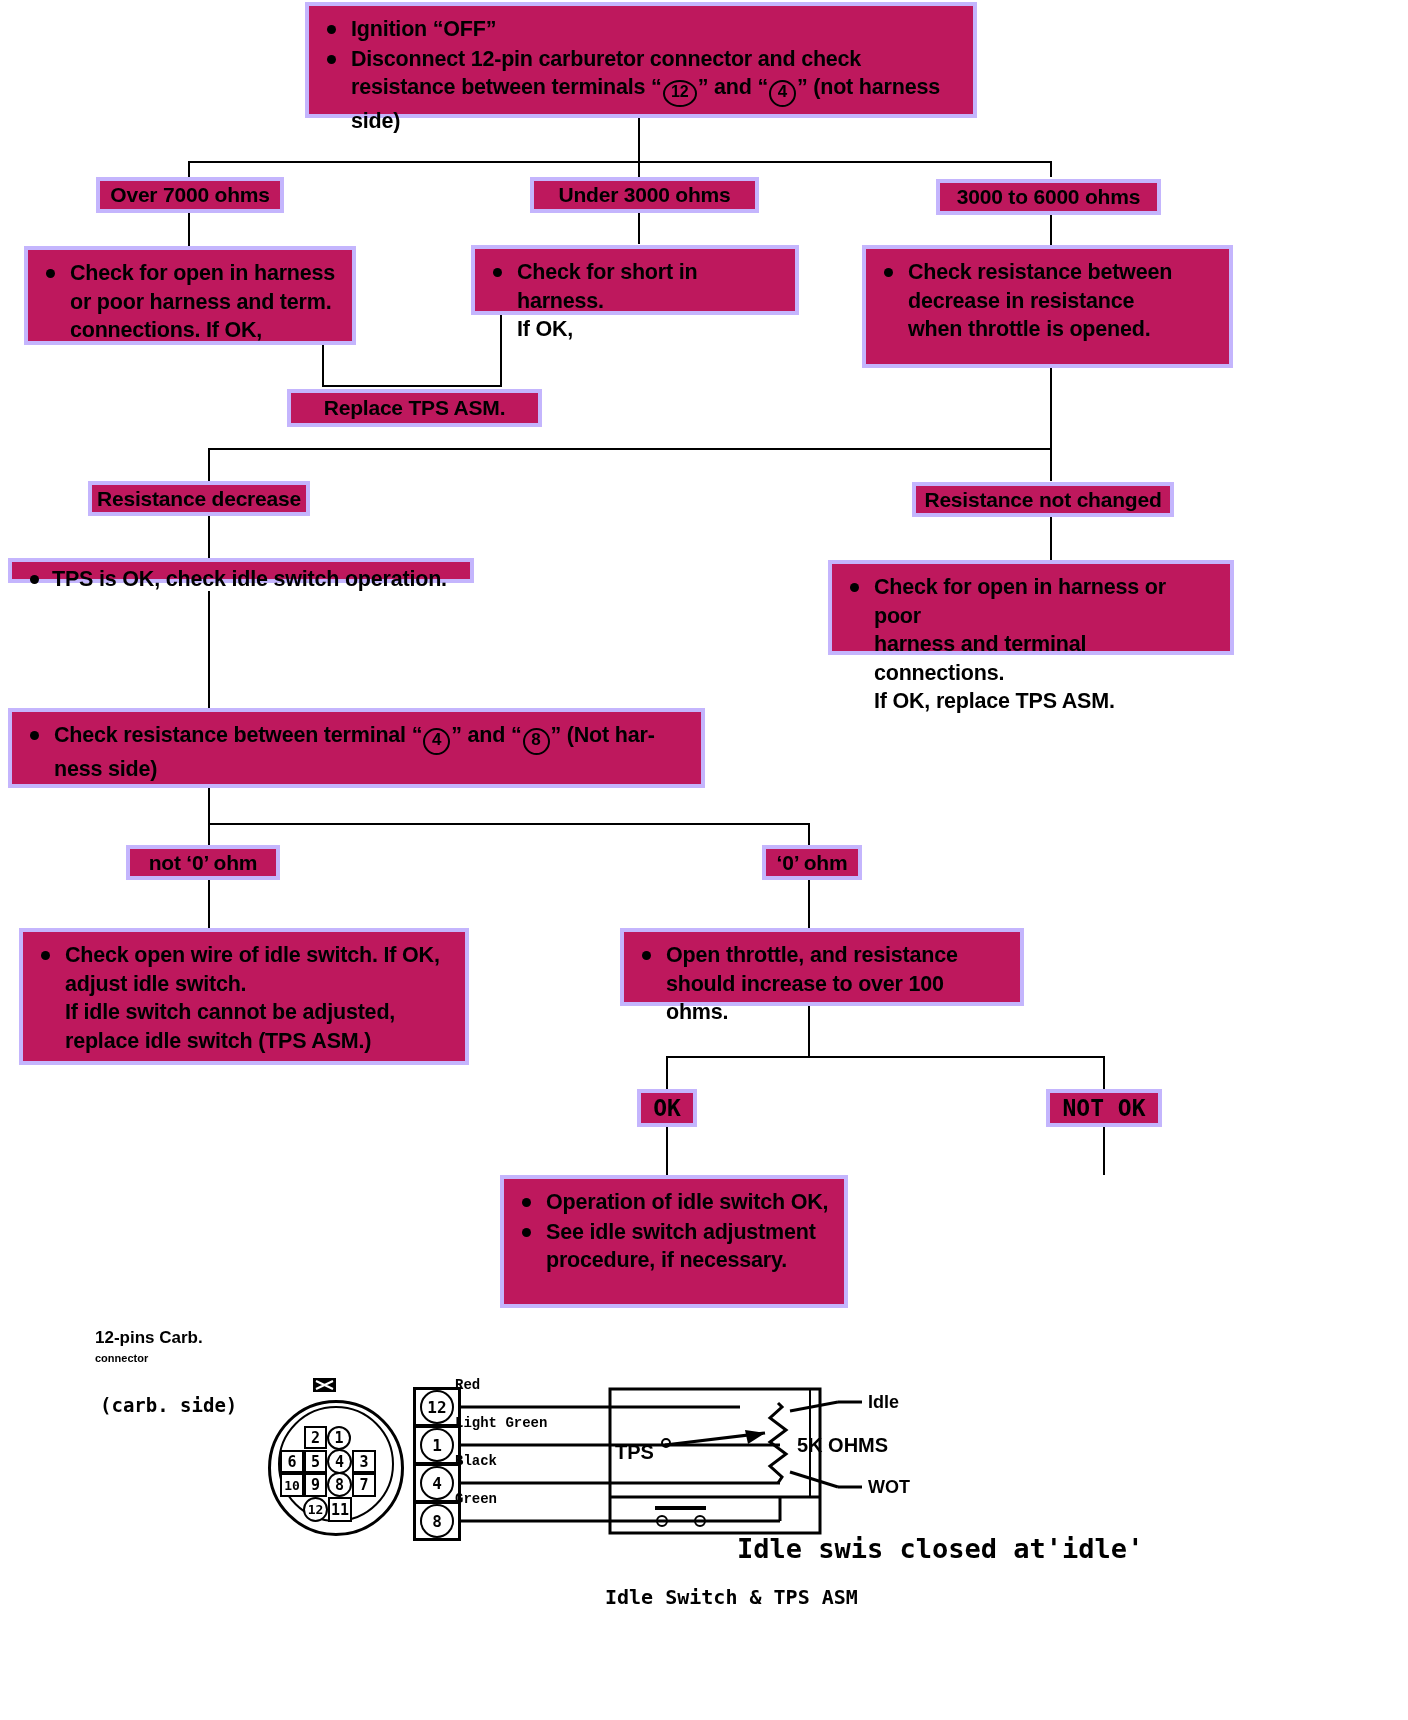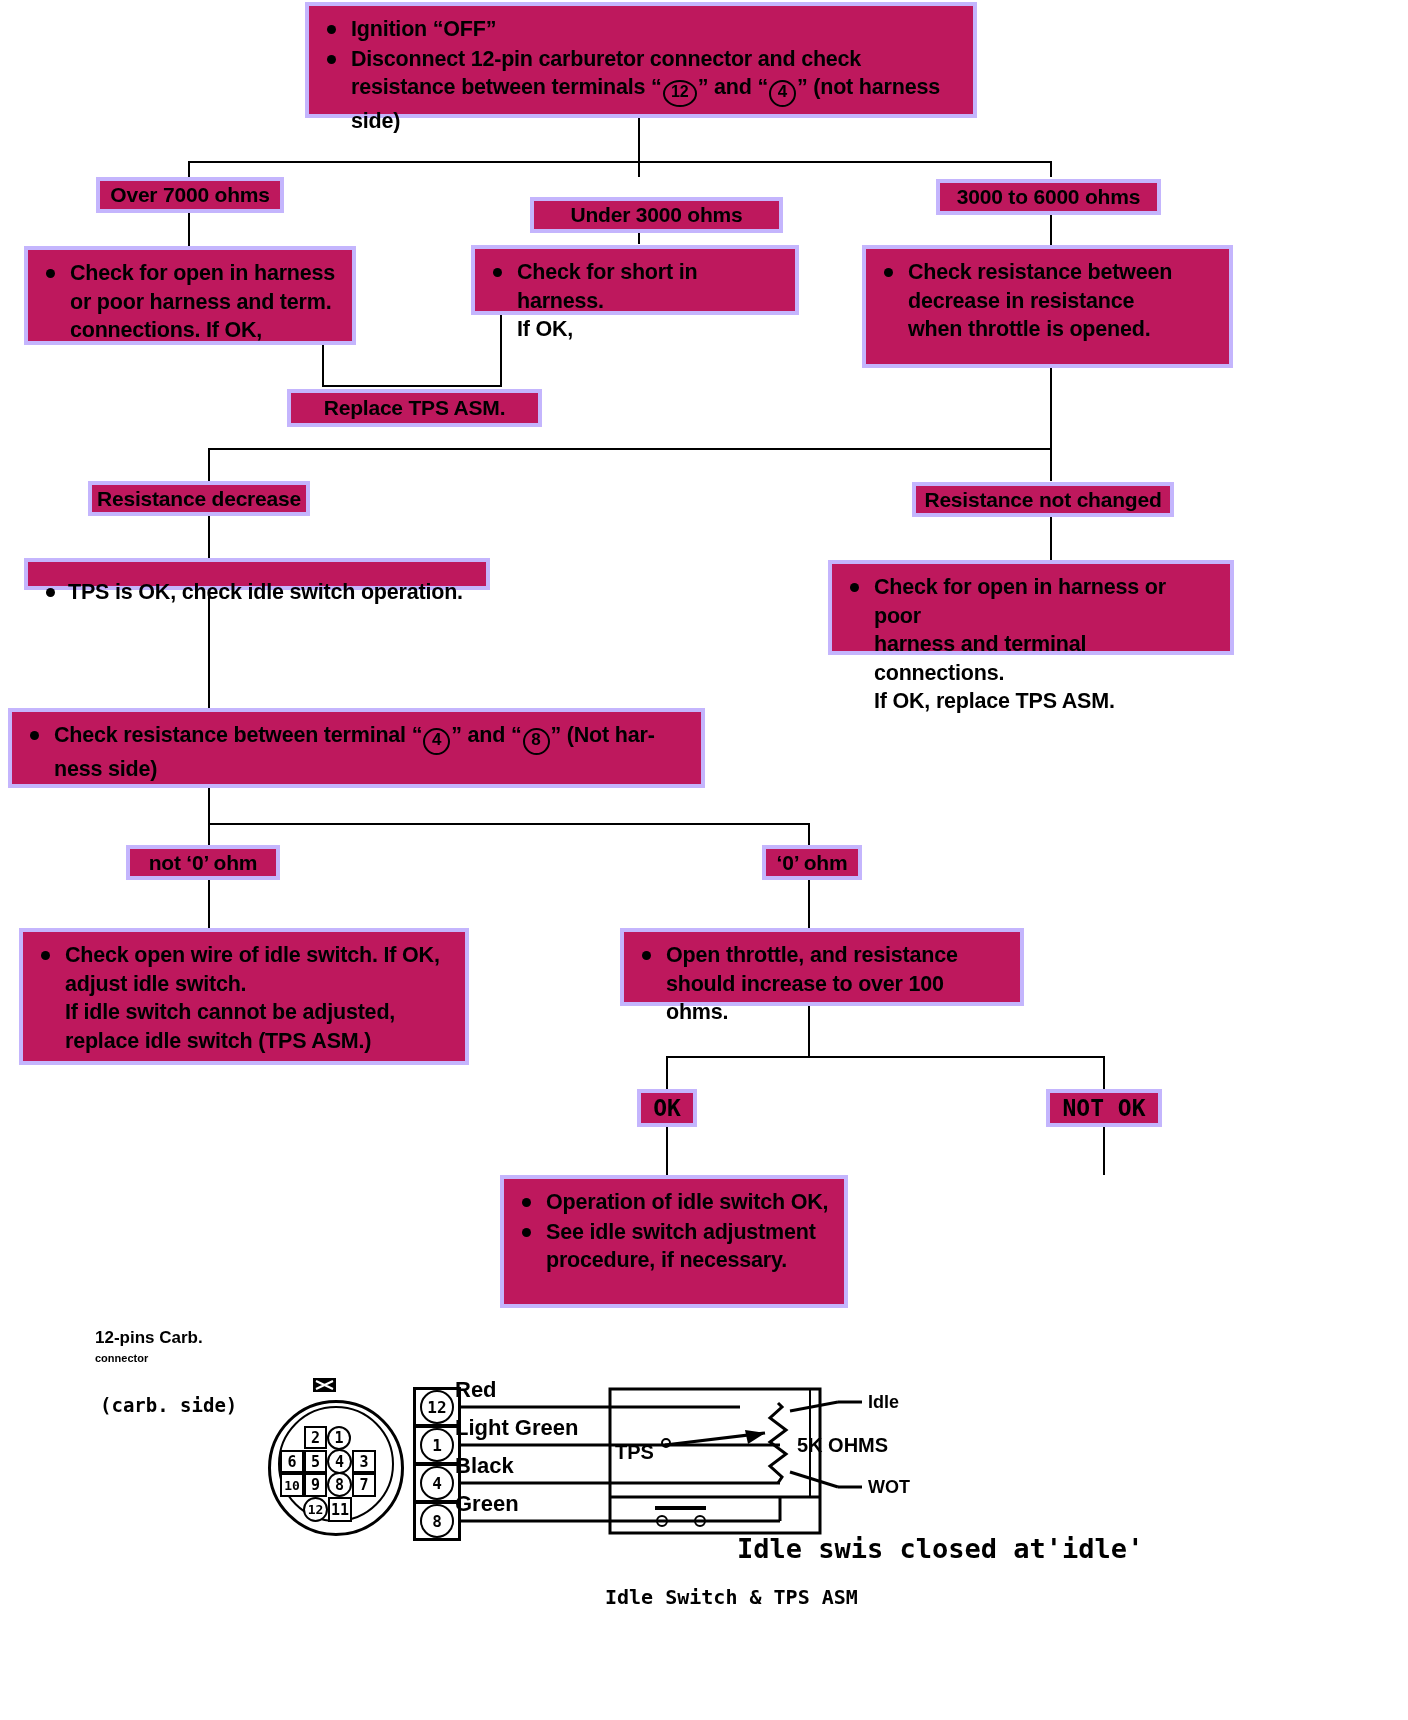--- a/index.html
+++ b/index.html
@@ -134,22 +134,22 @@
   .term .tnum{
     display:flex;align-items:center;justify-content:center;
     border:2px solid #000;
     border-radius:50%;
     width:30px;height:30px;
     font-size:16px;font-weight:bold;
     font-family:"DejaVu Sans Mono","Liberation Mono",monospace;
   }
   .wirelabel{
     position:absolute;
-    font-size:22px;
-    font-family:Liberation Sans, sans-serif;
+    font-size:14px;
+    font-family:Liberation Mono, monospace;
     font-weight:bold;
     white-space:nowrap;
     z-index:6;
   }
   svg.overlay{position:absolute;left:0;top:0;pointer-events:none;}
 </style>
 </head>
 <body>
 
 <div id="page">
@@ -214,21 +214,21 @@
           <span>resistance between terminals “</span><span class="circnum wide">12</span><span>” and “</span><span class="circnum">4</span><span>” (not harness</span>
         </span>
         <span class="sub">side)</span>
       </li>
     </ul>
   </div>
 
   <div class="box label-box" style="left:96px;top:177px;width:188px;height:36px;">
     <span>Over 7000 ohms</span>
   </div>
-  <div class="box label-box" style="left:530px;top:177px;width:253px;height:36px;margin-top:20px;">
+  <div class="box label-box" style="left:530px;top:177px;width:229px;height:36px;">
     <span>Under 3000 ohms</span>
   </div>
   <div class="box label-box" style="left:936px;top:179px;width:225px;height:36px;">
     <span>3000 to 6000 ohms</span>
   </div>
 
   <div class="box bullet-box" style="left:24px;top:246px;width:332px;height:99px;">
     <ul>
       <li>
         <span>Check for open in harness</span>
@@ -261,21 +261,21 @@
     <span>Replace TPS ASM.</span>
   </div>
 
   <div class="box label-box" style="left:88px;top:481px;width:222px;height:35px;">
     <span>Resistance decrease</span>
   </div>
   <div class="box label-box" style="left:912px;top:482px;width:262px;height:35px;">
     <span>Resistance not changed</span>
   </div>
 
-  <div class="box bullet-box" style="left:24px;top:558px;width:466px;height:25px;padding-top:16px;">
+  <div class="box bullet-box" style="left:8px;top:558px;width:466px;height:25px;padding-top:3px;">
     <ul>
       <li style="padding-left:28px;">
         <span>TPS is OK, check idle switch operation.</span>
       </li>
     </ul>
   </div>
 
   <div class="box bullet-box" style="left:828px;top:560px;width:406px;height:95px;">
     <ul>
       <li>

